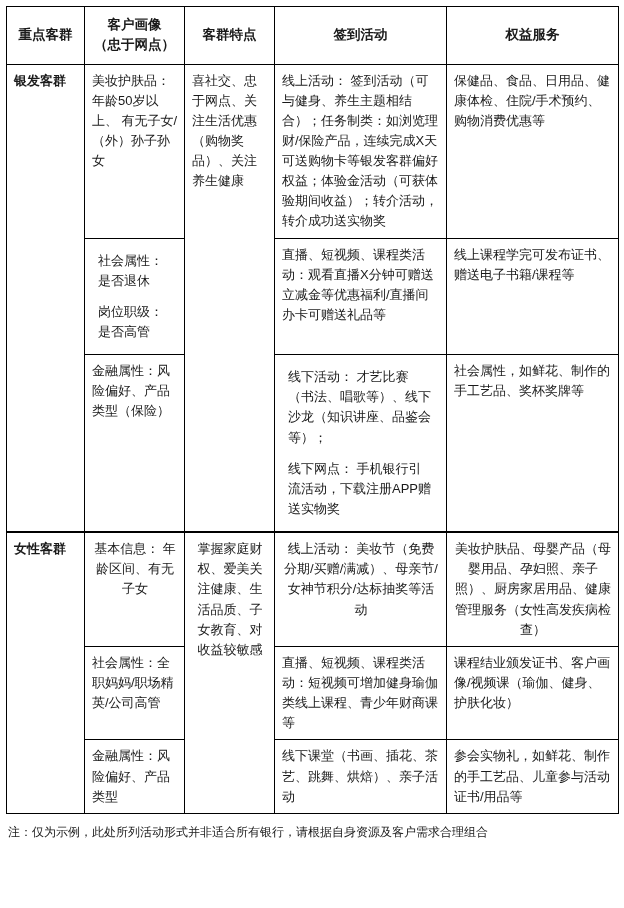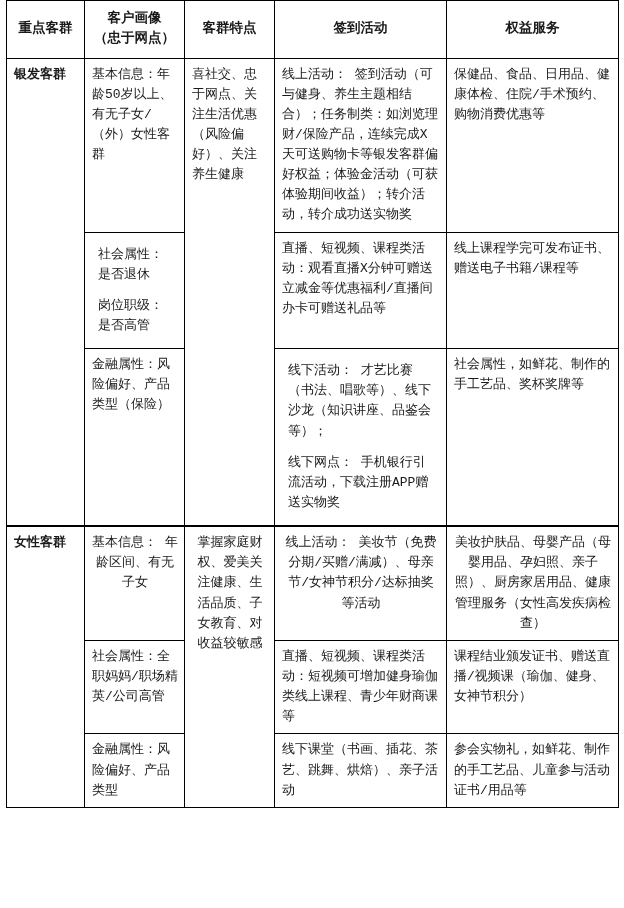--- a/index.html
+++ b/index.html
@@ -10,23 +10,22 @@
   body {
     width: 624px;
     height: 908px;
     font-family: "Liberation Sans", sans-serif;
     color: #1a1a1a;
   }
   .page {
     width: 624px;
     height: 908px;
     box-sizing: border-box;
-    padding: 0 6px 0 6px;
+    padding: 6px 6px 0 6px;
     position: relative;
-    font-family: Liberation Mono, monospace;
   }
   table.matrix {
     border-collapse: collapse;
     width: 612px;
     table-layout: fixed;
   }
   table.matrix th,
   table.matrix td {
     border: 1px solid #000000;
     vertical-align: top;
@@ -99,22 +98,22 @@
         </th>
         <th>客群特点</th>
         <th>签到活动</th>
         <th>权益服务</th>
       </tr>
     </thead>
     <tbody>
 
       <tr>
         <td class="seg-label" rowspan="3">银发客群</td>
-        <td class="profile">基本信息：年龄50岁以上、 有无子女/（外）女性客群</td>
-        <td rowspan="3">喜社交、忠于网点、关注生活优惠（风险偏好）、关注养生健康</td>
+        <td class="profile">美妆护肤品：年龄50岁以上、 有无子女/（外）孙子孙女</td>
+        <td rowspan="3">喜社交、忠于网点、关注生活优惠（购物奖品）、关注养生健康</td>
         <td>线上活动： 签到活动（可与健身、养生主题相结合）；任务制类：如浏览理财/保险产品，连续完成X天可送购物卡等银发客群偏好权益；体验金活动（可获体验期间收益）；转介活动，转介成功送实物奖</td>
         <td>保健品、食品、日用品、健康体检、住院/手术预约、购物消费优惠等</td>
       </tr>
       <tr>
         <td class="profile">
           <div class="blk">社会属性：是否退休</div>
           <div class="blk">岗位职级：是否高管</div>
         </td>
         <td>直播、短视频、课程类活动：观看直播X分钟可赠送立减金等优惠福利/直播间办卡可赠送礼品等</td>
         <td>线上课程学完可发布证书、赠送电子书籍/课程等</td>
@@ -131,25 +130,26 @@
       <tr>
         <td class="seg-label thick-top" rowspan="3">女性客群</td>
         <td class="profile thick-top">基本信息： 年龄区间、有无子女</td>
         <td class="thick-top" rowspan="3">掌握家庭财权、爱美关注健康、生活品质、子女教育、对收益较敏感</td>
         <td class="thick-top">线上活动： 美妆节（免费分期/买赠/满减）、母亲节/女神节积分/达标抽奖等活动</td>
         <td class="thick-top">美妆护肤品、母婴产品（母婴用品、孕妇照、亲子照）、厨房家居用品、健康管理服务（女性高发疾病检查）</td>
       </tr>
       <tr>
         <td class="profile">社会属性：全职妈妈/职场精英/公司高管</td>
         <td>直播、短视频、课程类活动：短视频可增加健身瑜伽类线上课程、青少年财商课等</td>
-        <td>课程结业颁发证书、赠送直播/视频课（瑜伽、健身、女神节积分）</td>
+        <td>课程结业颁发证书、客户画像/视频课（瑜伽、健身、护肤化妆）</td>
       </tr>
       <tr>
         <td class="profile">金融属性：风险偏好、产品类型</td>
         <td>线下课堂（书画、插花、茶艺、跳舞、烘焙）、亲子活动</td>
         <td>参会实物礼，如鲜花、制作的手工艺品、儿童参与活动证书/用品等</td>
       </tr>
 
     </tbody>
   </table>
 
+  <div class="note">注：仅为示例，此处所列活动形式并非适合所有银行，请根据自身资源及客户需求合理组合</div>
 
 </div>
 
 </body></html>

